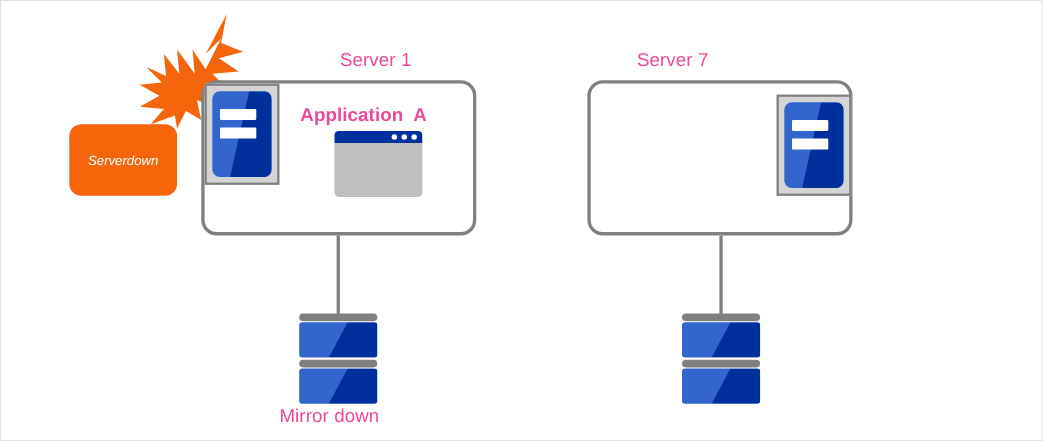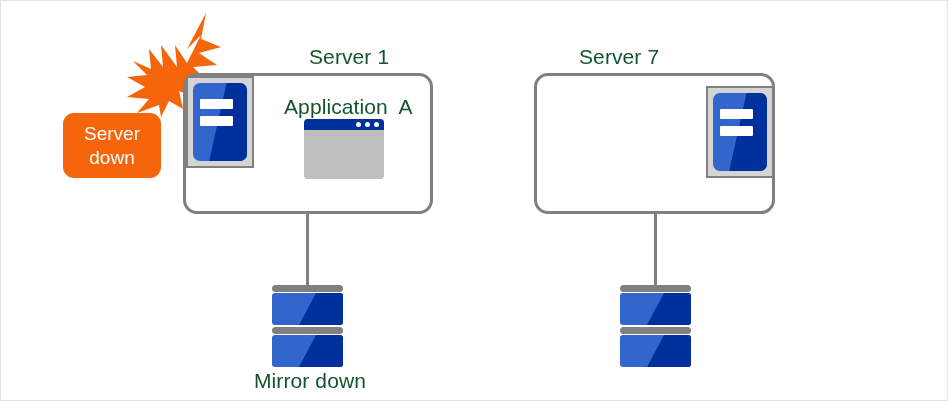--- a/index.html
+++ b/index.html
@@ -17,22 +17,22 @@
     height: 401px;
     background: #ffffff;
     border: 1px solid #e2e2e2;
     box-sizing: border-box;
     overflow: hidden;
   }
 
   
   .label {
     position: absolute;
-    color: #14532d;
-    font-size: 21px;
+    color: #ec4899;
+    font-size: 17px;
     line-height: 1;
     white-space: pre;
     letter-spacing: 0.1px;
   }
 
   
   .server-box {
     position: absolute;
     border: 3px solid #808080;
     border-radius: 14px;
@@ -134,27 +134,28 @@
     width: 3px;
     background: #808080;
   }
 
   
   .alert-badge {
     position: absolute;
     background: #f4650c;
     border-radius: 11px;
     color: #ffffff;
-    font-size: 19px;
+    font-size: 12px;
     line-height: 24px;
     text-align: center;
     display: flex;
-    flex-direction: column;
+    flex-direction: row;
     align-items: center;
     justify-content: center;
+    font-style: italic;
   }
 
   
   .lightning {
     position: absolute;
   }
 </style>
 </head>
 <body>
 
@@ -179,21 +180,21 @@
   <div class="server-box" style="left:182px; top:72px; width:250px; height:141px;"></div>
 
   <div class="server-icon" style="left:185px; top:75px; width:68px; height:92px;">
     <div class="body">
       <div class="shade"></div>
       <div class="bar b1"></div>
       <div class="bar b2"></div>
     </div>
   </div>
 
-  <div class="label" style="left:283px; top:95px;">Application  A</div>
+  <div class="label" style="left:272px; top:95px;font-weight:bold;">Application  A</div>
 
   <div class="app-window" style="left:303px; top:118px; width:80px; height:60px;">
     <div class="titlebar">
       <span class="dot"></span>
       <span class="dot"></span>
       <span class="dot"></span>
     </div>
   </div>
 
   <div class="connector" style="left:305px; top:213px; height:72px;"></div>

